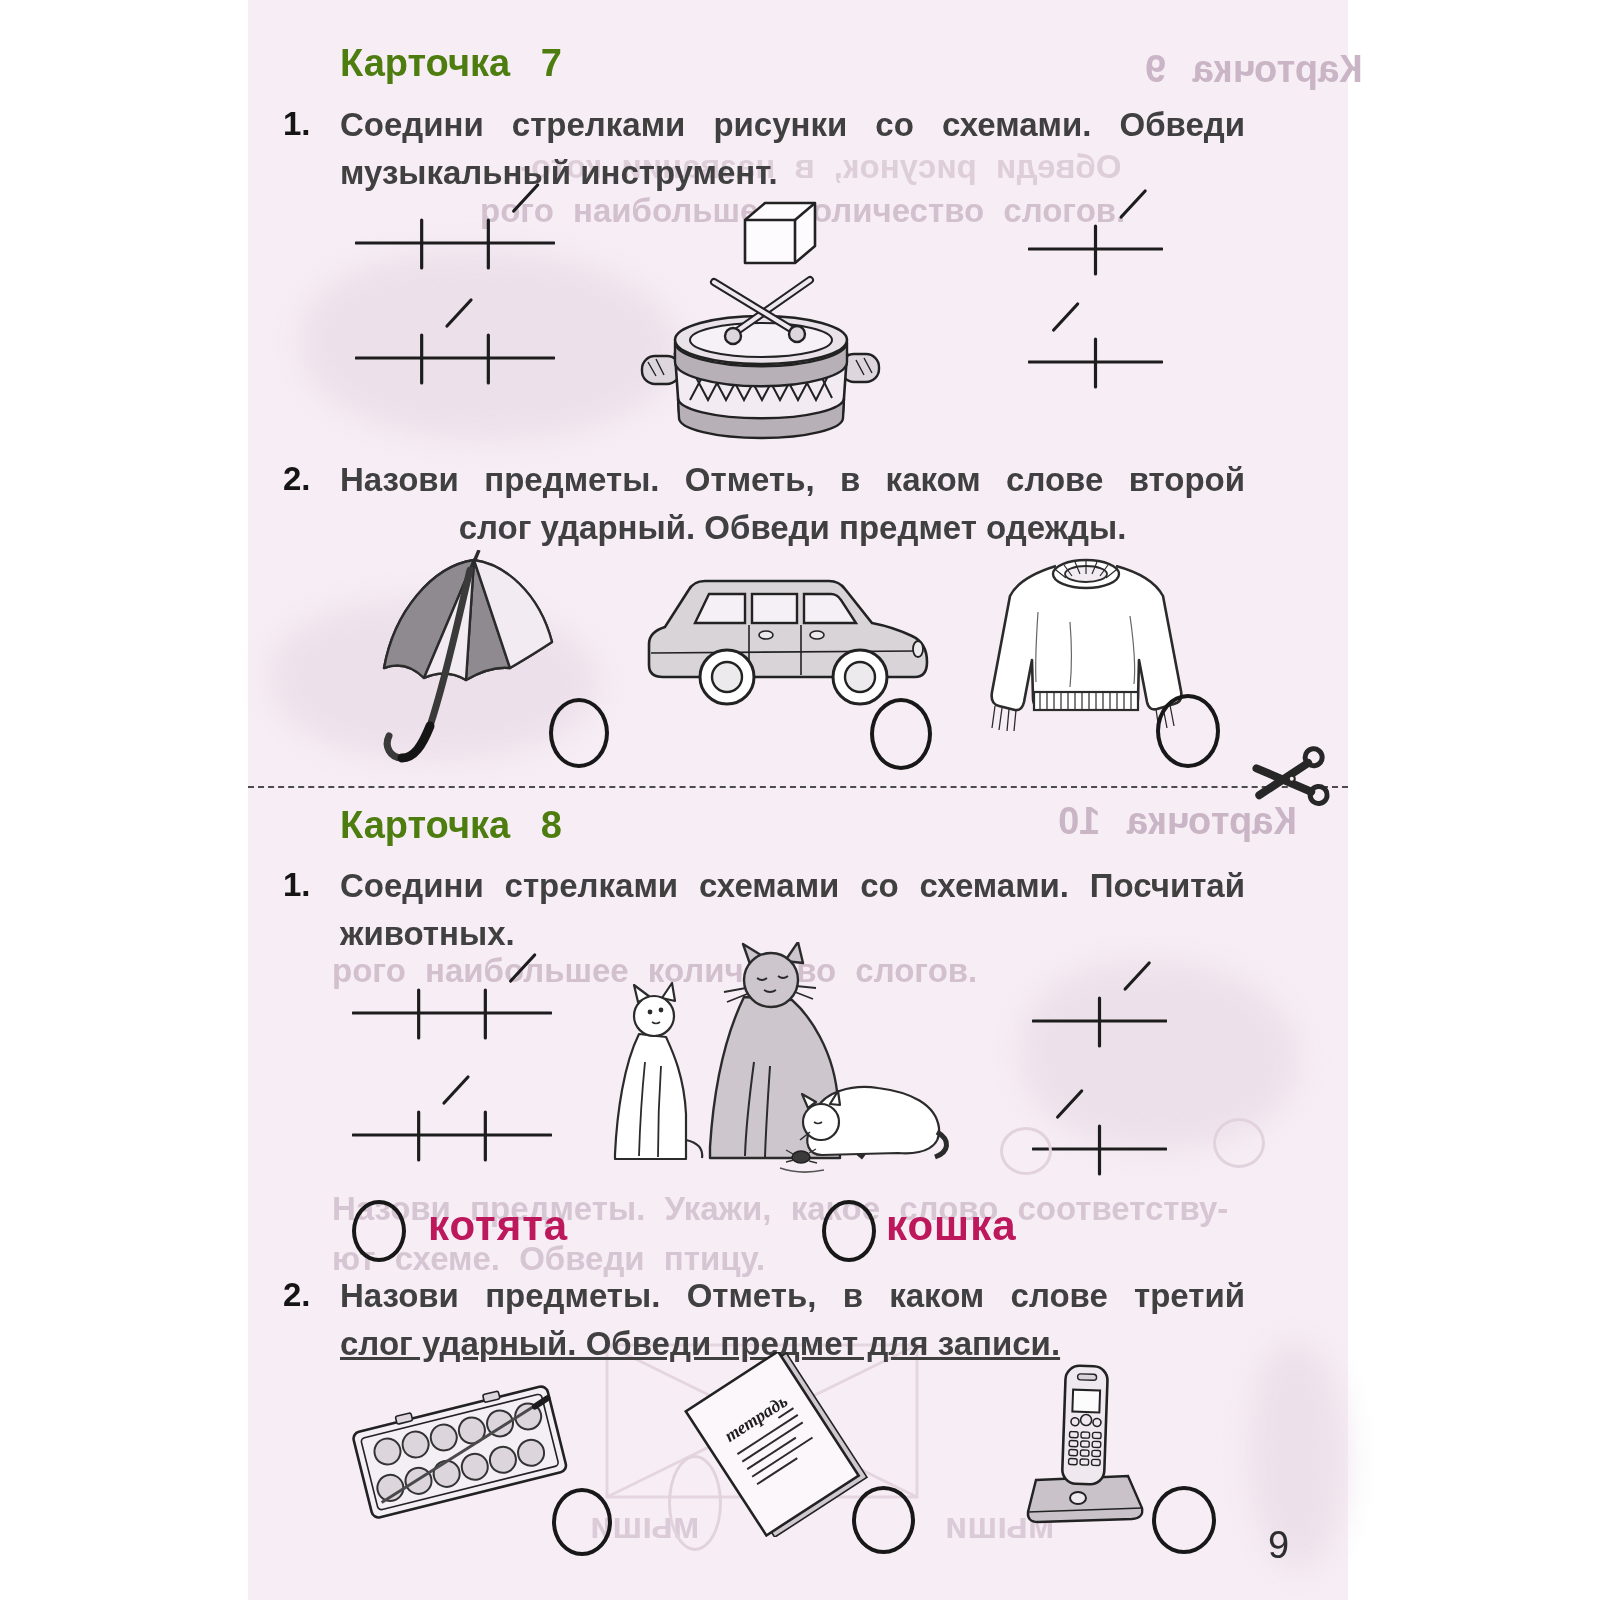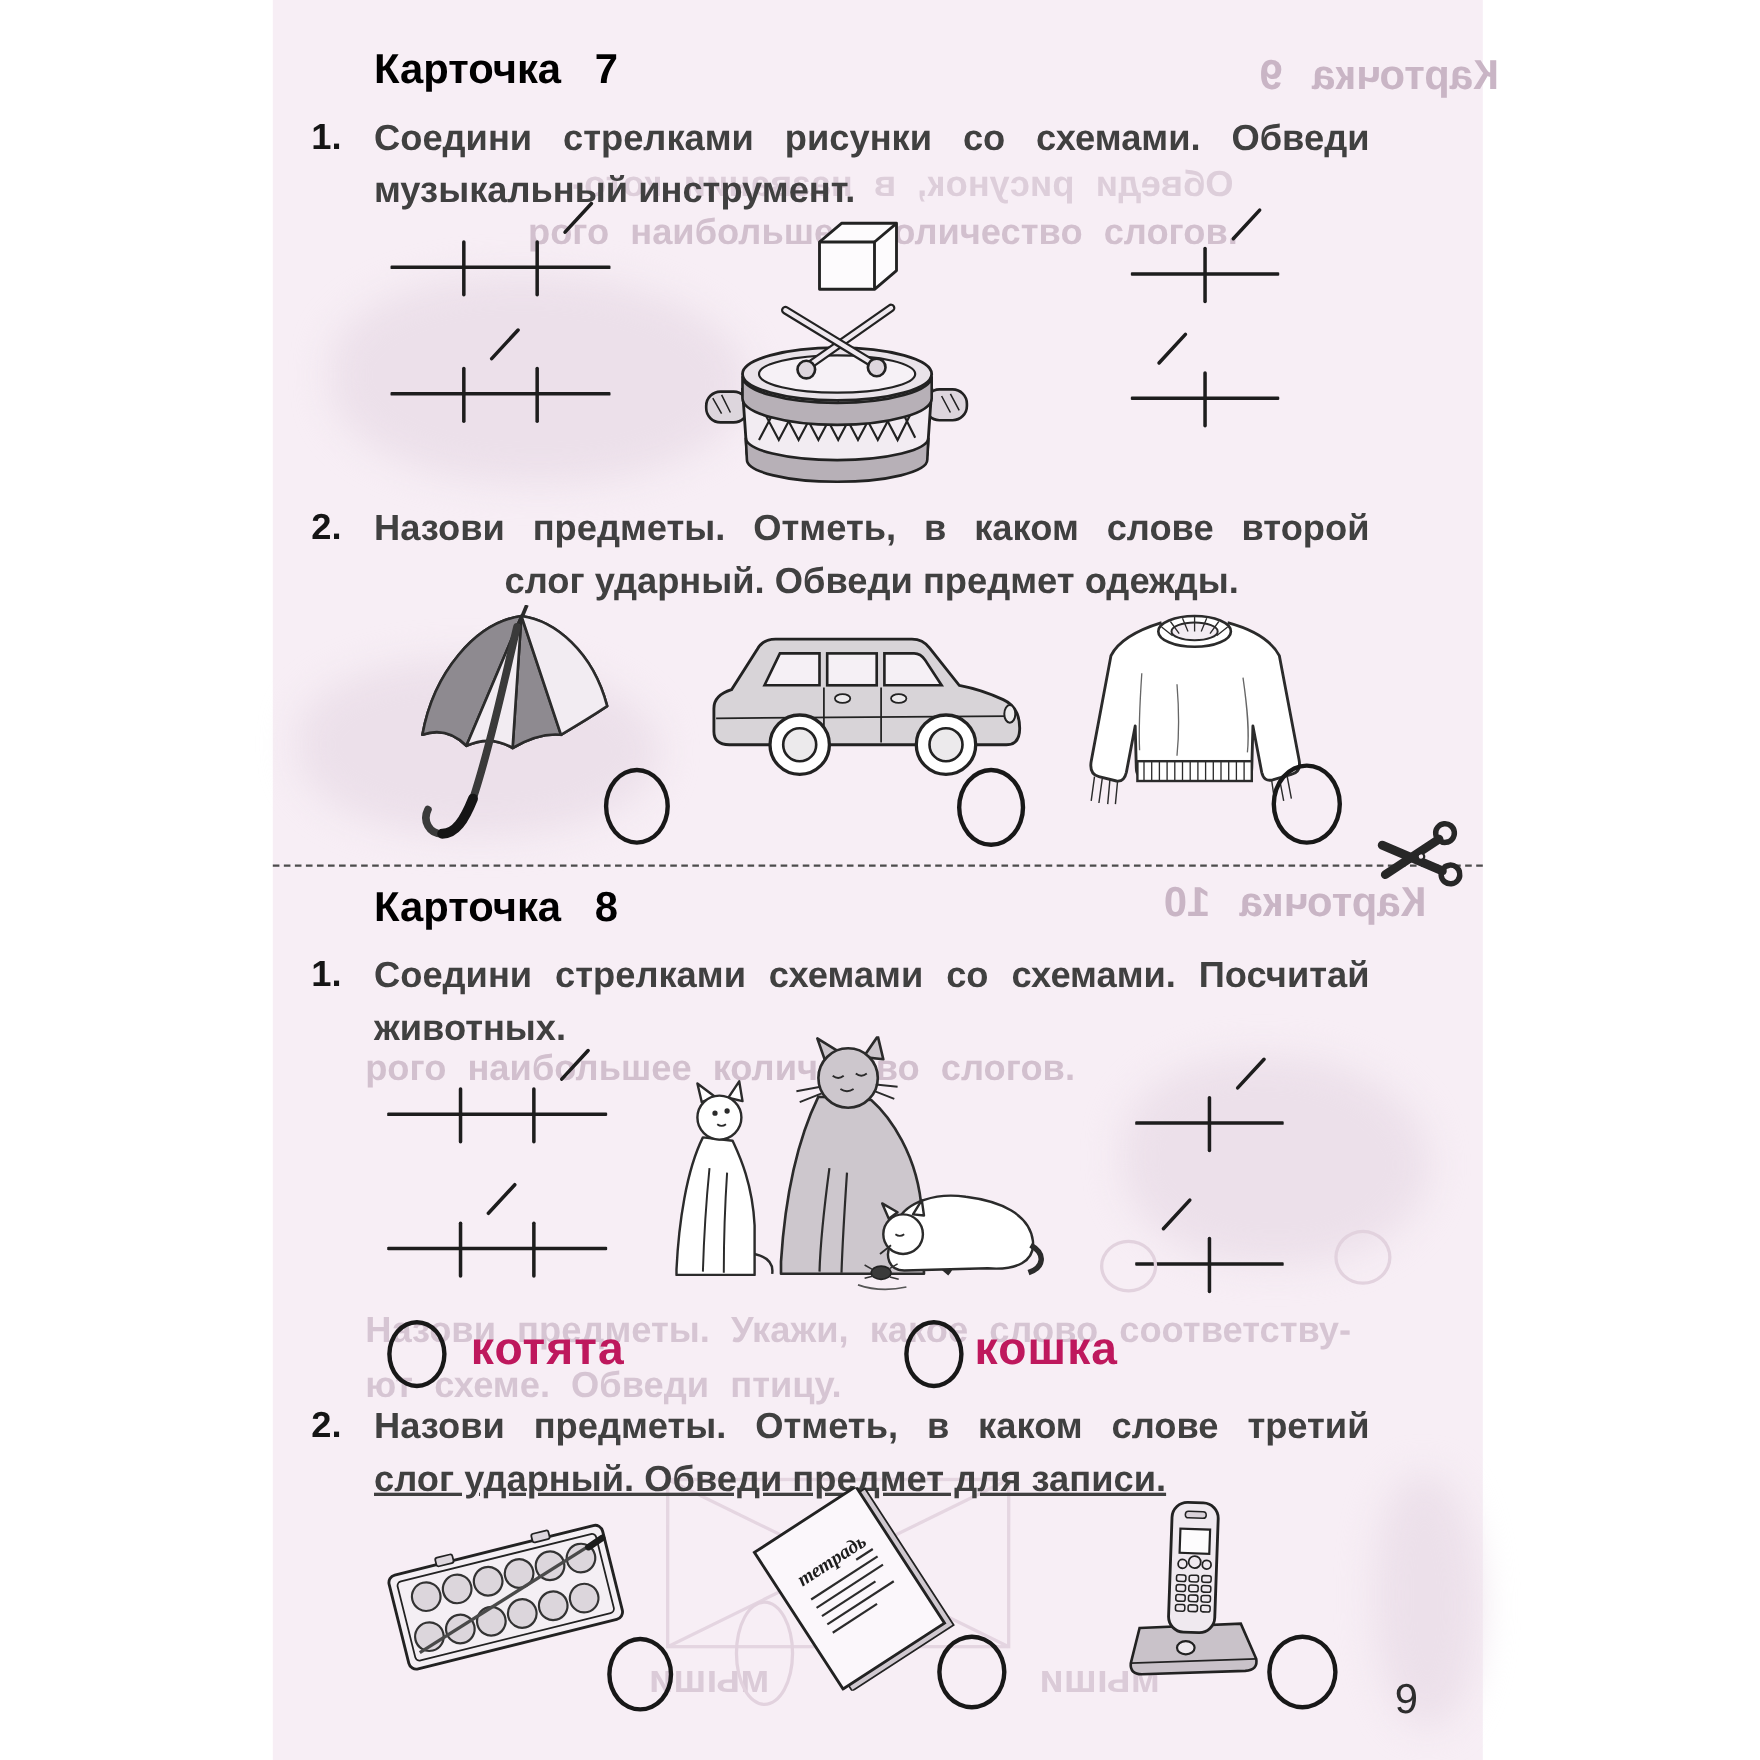--- a/index.html
+++ b/index.html
@@ -2,21 +2,21 @@
 <html><head>
 <meta charset="utf-8">
 <style>
   html,body{margin:0;padding:0;}
   body{
     width:1600px;height:1600px;position:relative;background:#ffffff;
     font-family:"Liberation Sans", sans-serif;overflow:hidden;
   }
   .a{position:absolute;}
   .page{left:248px;top:0;width:1100px;height:1600px;background:#f7eef5;}
-  .h1{font-size:38px;font-weight:700;color:#000000;word-spacing:20px;white-space:nowrap;}
+  .h1{font-size:38px;font-weight:700;color:#4d7c0f;word-spacing:20px;white-space:nowrap;}
   .tnum{font-size:33px;font-weight:700;color:#151515;}
   .tline{font-size:33px;font-weight:700;color:#404040;width:905px;line-height:1.2;}
   .just{text-align:justify;text-align-last:justify;}
   .wordlab{font-size:42px;font-weight:700;color:#be185d;letter-spacing:1px;white-space:nowrap;}
   .circle{border:4px solid #181818;border-radius:50%;background:transparent;}
   .gcircle{border:3px solid #e2d2de;border-radius:50%;}
   .cut{left:248px;top:786px;width:1100px;height:0;border-top:2px dashed #4c4c4c;}
   .pagenum{font-size:38px;font-weight:400;color:#2d2d2d;}
   .ghost{color:#c9b5c5;font-weight:700;filter:blur(0.6px);white-space:nowrap;word-spacing:10px;}
   .ghost.small{font-size:33px;}

